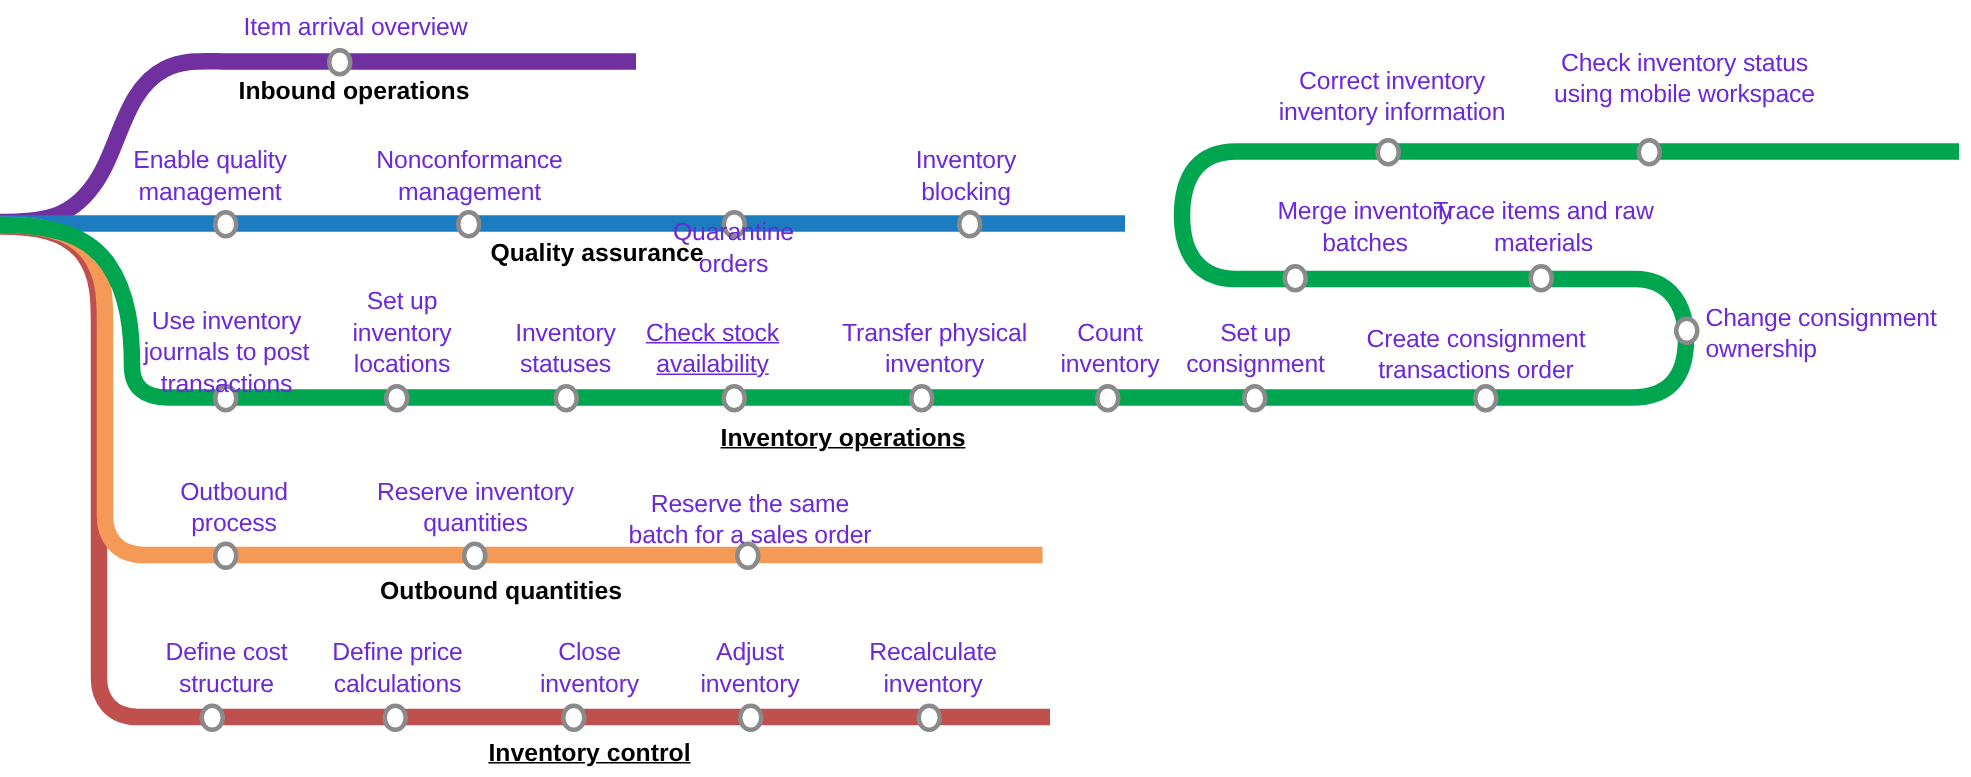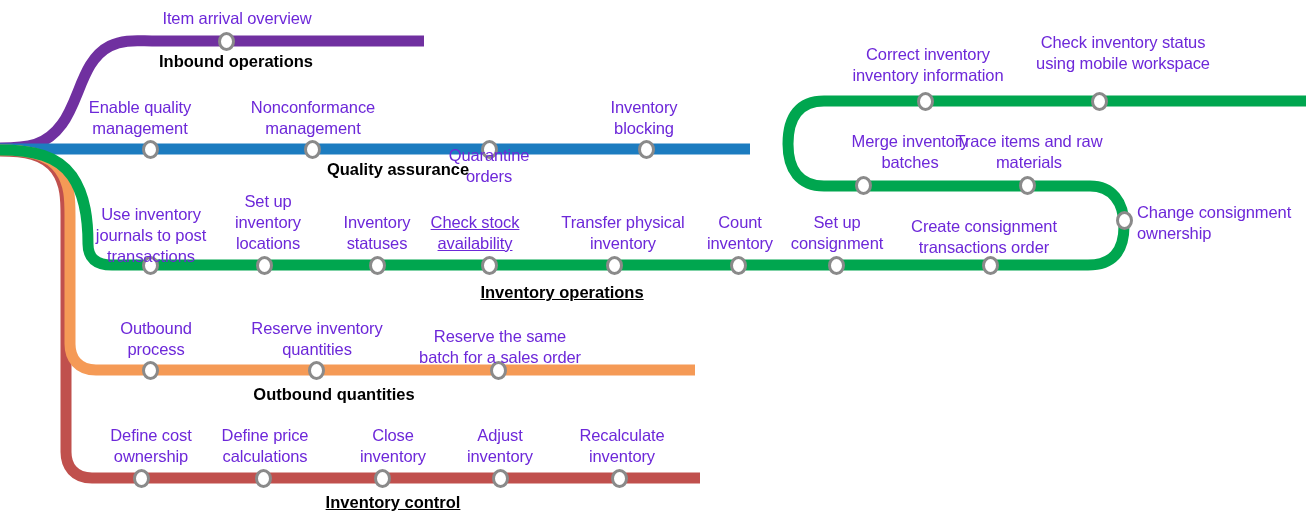--- a/index.html
+++ b/index.html
@@ -135,21 +135,21 @@
 process</div>
       <div class="station" title="Reserve inventory quantities" style="left: 316px; top: 370px;"></div>
       <div class="label center" style="left: 317px; top: 318px;">Reserve inventory
 quantities</div>
       <div class="station" title="Reserve the same batch for a sales order" style="left: 498px; top: 370px;"></div>
       <div class="label center" style="left: 500px; top: 312px; margin-top: 14px;">Reserve the same
 batch for a sales order</div>
       <div class="linetitle center" style="left: 334px; top: 385px;">Outbound quantities</div>
       <div class="station" title="Define cost structure" style="left: 141px; top: 478px;"></div>
       <div class="label center" style="left: 151px; top: 425px;">Define cost
-ownership</div>
+structure</div>
       <div class="station" title="Define price calculations" style="left: 263px; top: 478px;"></div>
       <div class="label center" style="left: 265px; top: 425px;">Define price
 calculations</div>
       <div class="station" title="Close inventory" style="left: 382px; top: 478px;"></div>
       <div class="label center" style="left: 381px; top: 425px; margin-left: 12px;">Close
 inventory</div>
       <div class="station" title="Adjust inventory" style="left: 500px; top: 478px;"></div>
       <div class="label center" style="left: 500px; top: 425px;">Adjust
 inventory</div>
       <div class="station" title="Recalculate inventory" style="left: 619px; top: 478px;"></div>

